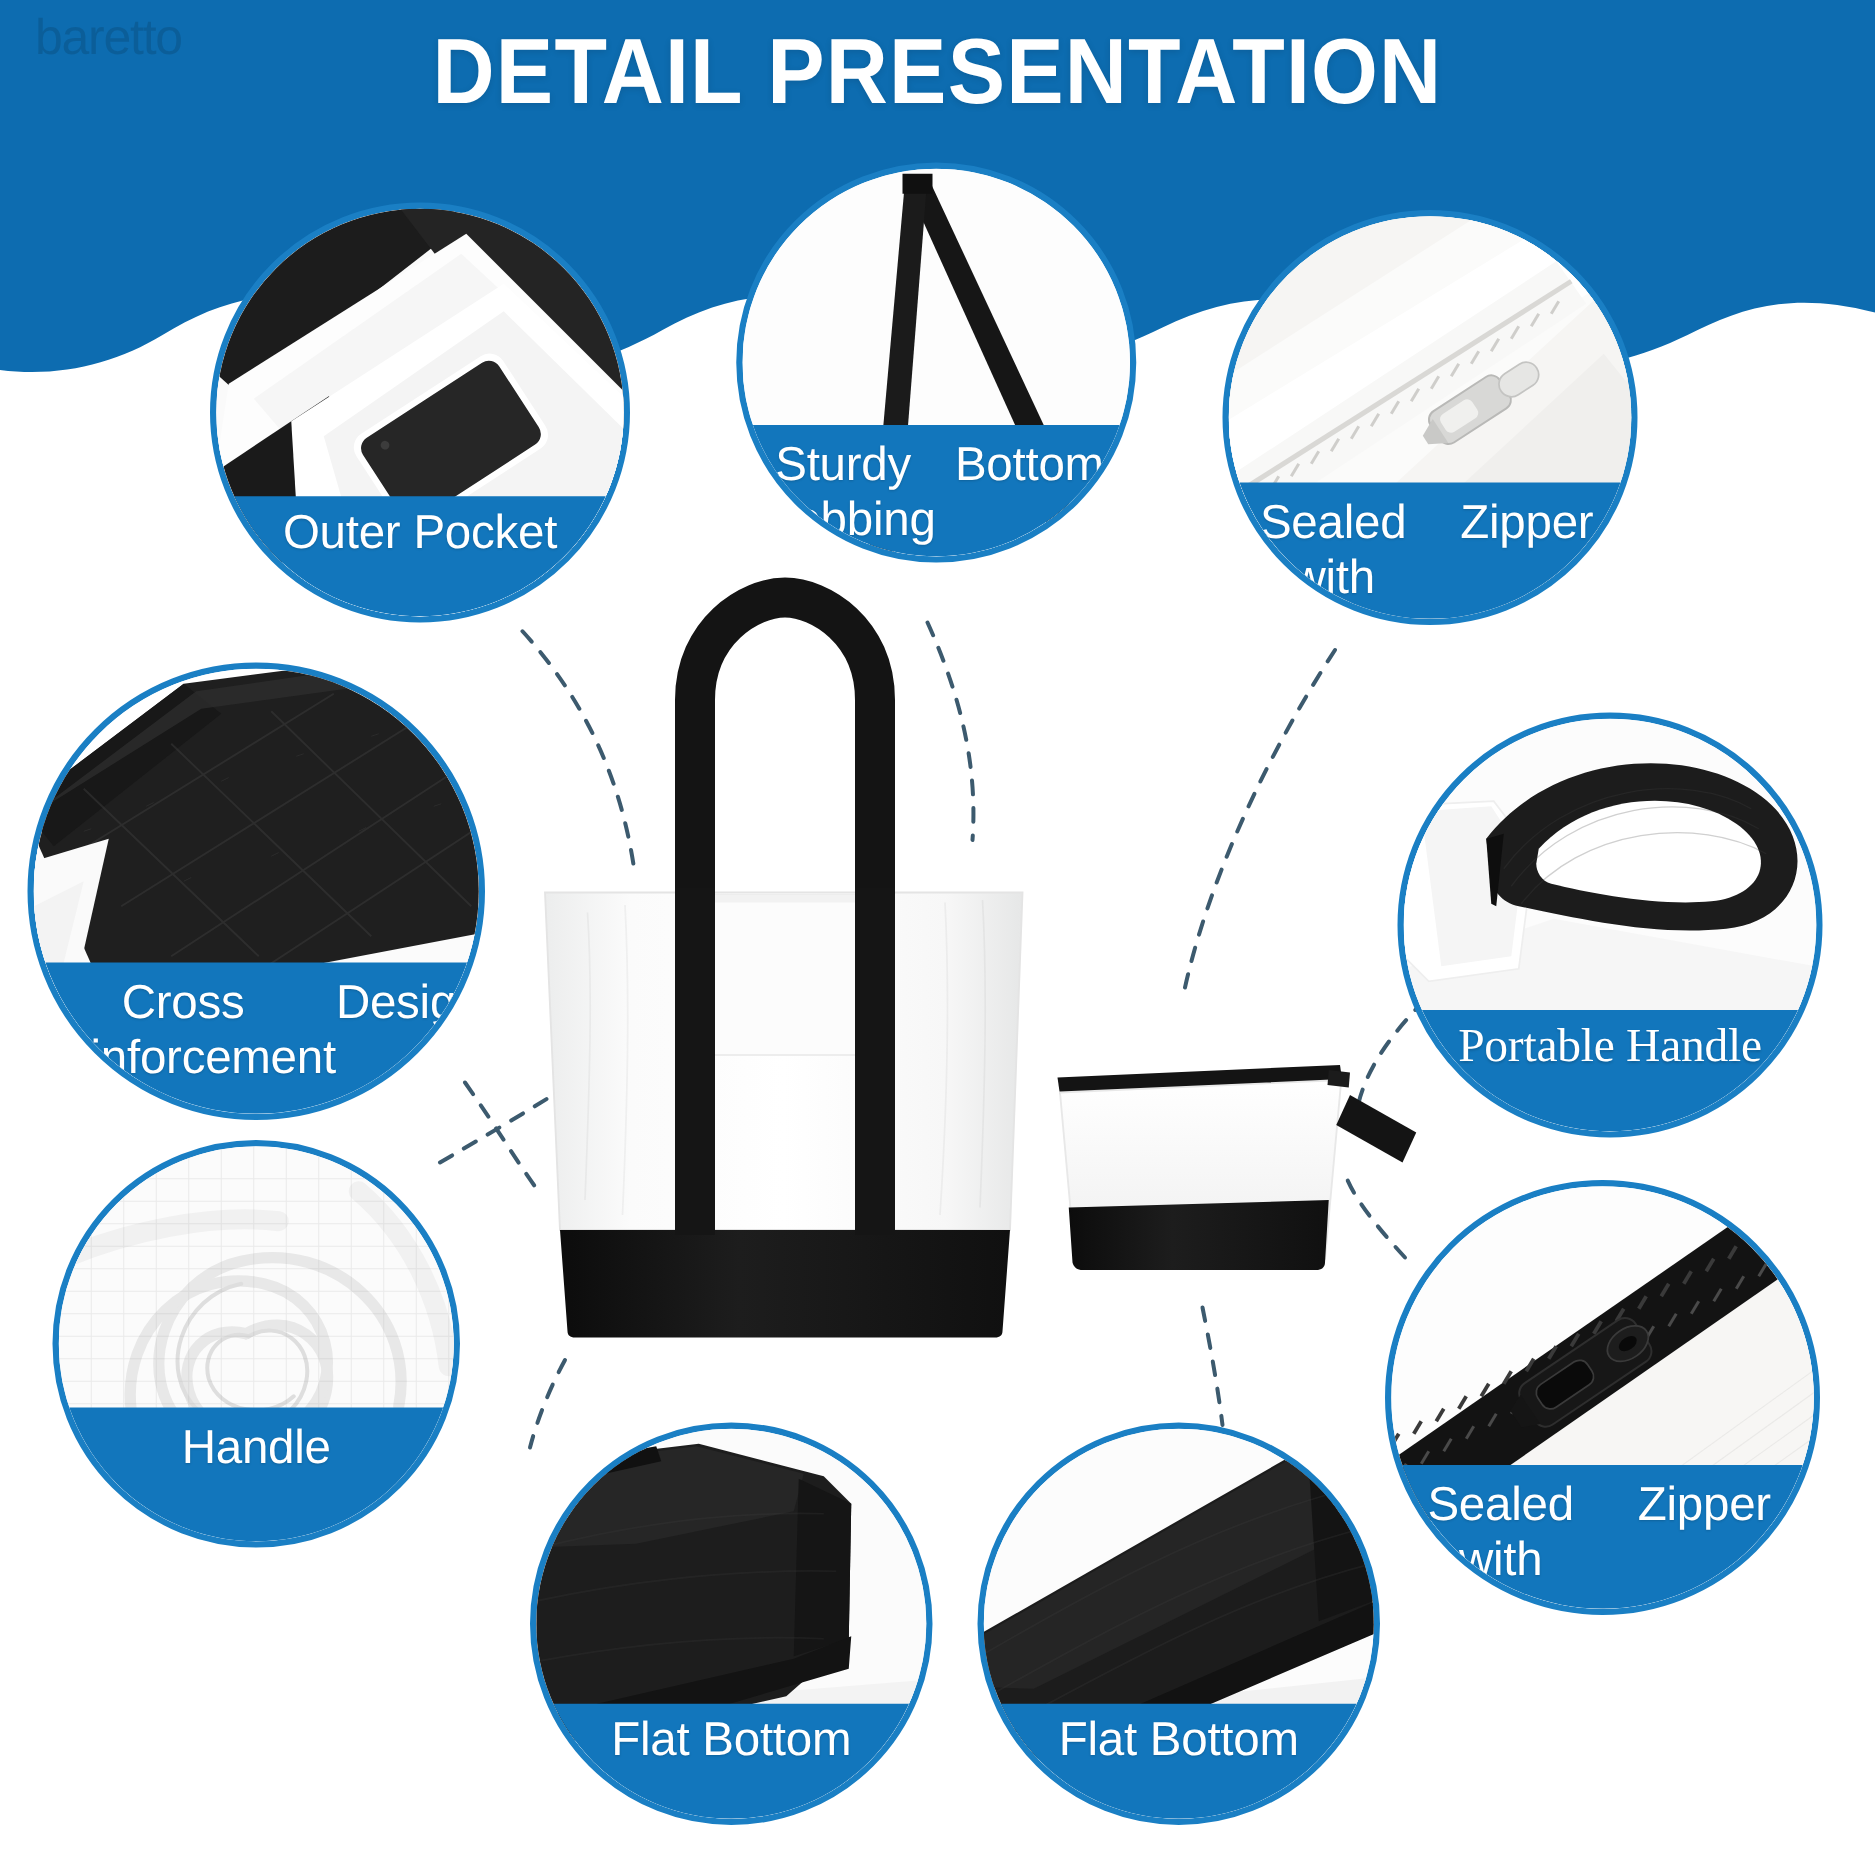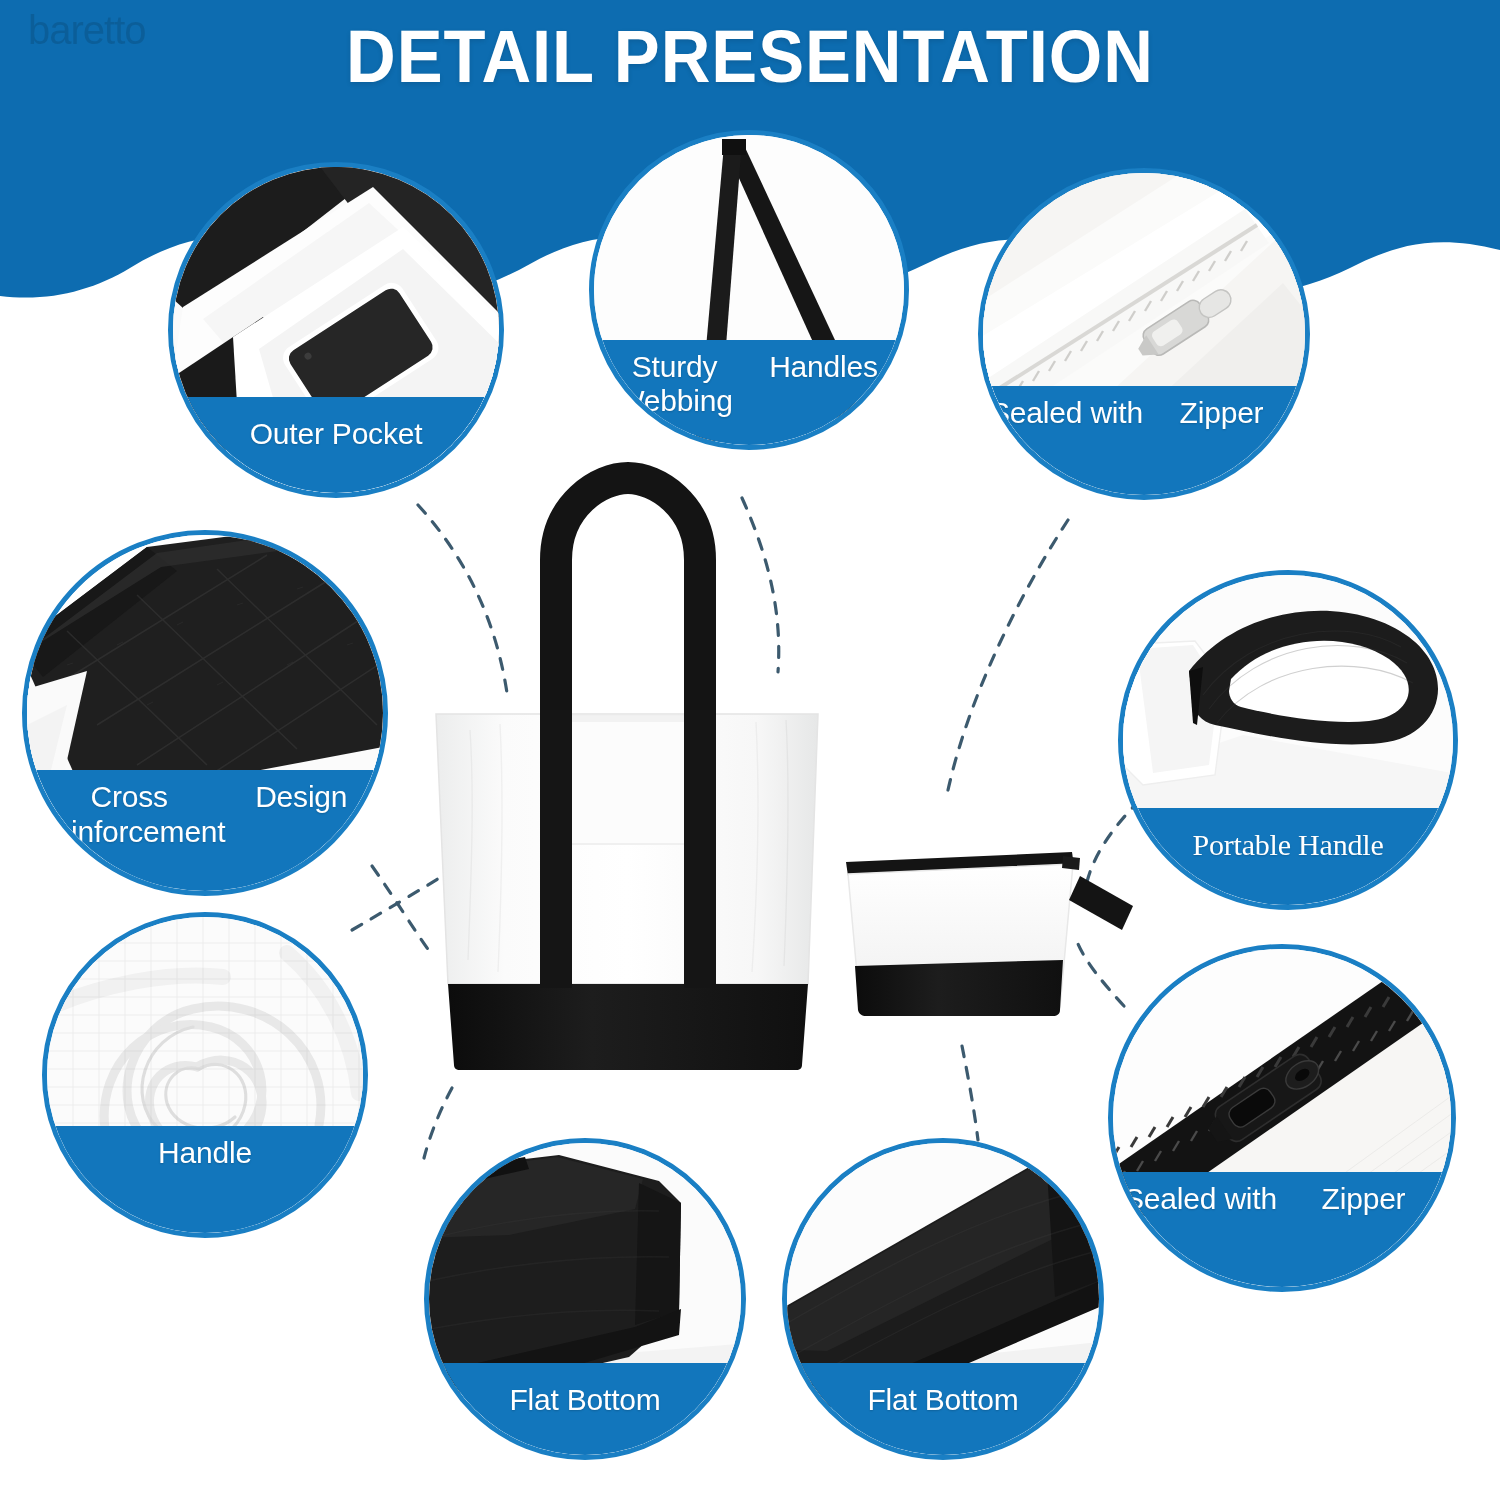--- a/index.html
+++ b/index.html
@@ -51,29 +51,29 @@
     border:5px solid #1A7FC4;
     z-index:6;
   }
   .feature .photo{position:absolute;inset:0;overflow:hidden;}
   .feature .photo svg{position:absolute;left:0;top:0;}
   .feature .cap{
     position:absolute;left:0;right:0;bottom:0;
     background:#1276BC;
     color:#ffffff;
     text-align:center;
-    font-size:30px;
+    font-size:38px;
     line-height:1.16;
     font-weight:500;
     padding:10px 6px 4px 6px;
     box-sizing:border-box;
     text-shadow:0 1px 2px rgba(0,0,0,0.18);
     letter-spacing:-0.2px;
   }
-  .cap.one-line{height:29.5%;display:flex;align-items:flex-start;justify-content:flex-start;padding-top:20px;margin-top:28px;}
+  .cap.one-line{height:29.5%;display:flex;align-items:flex-start;justify-content:flex-start;padding-top:7px;margin-top:28px;}
   .cap.two-line{height:34%;display:flex;align-items:flex-start;justify-content:center;padding-top:10px;}
   .cap span{display:block;width:100%;}
 </style>
 </head>
 <body>
 
 <div id="stage">
 
   <div class="banner-wrap">
     <svg class="banner-svg" width="1500" height="330" viewBox="0 0 1500 330">
@@ -217,21 +217,21 @@
         <g opacity="0.06" stroke="#555" stroke-width="1.2" fill="none">
           <path d="M100,270 L256,270"></path>
             <path d="M100,290 L256,290"></path>
         </g>
         <path d="M106,250 L126,250 L120,320 L100,320 Z" fill="#151515"></path>
         <path d="M240,250 L260,250 L266,320 L246,320 Z" fill="#151515"></path>
       </svg>
     </div>
     <div class="cap two-line">
       <span>Sturdy Webbing</span>
-      <span>Handles</span>
+      <span>Bottom</span>
     </div>
   </div>
 
   <div class="feature" style="left:978px;top:168px;width:332px;height:332px;">
     <div class="photo">
       <svg width="332" height="332" viewBox="0 0 332 332">
         <rect width="332" height="332" fill="#f2f1ef"></rect>
         <path d="M-20,0 L200,-40 L332,150 L332,0 Z" fill="#eceae7"></path>
         <path d="M-20,30 L250,-30 L332,120 L60,332 L-20,332 Z" fill="#f6f5f3"></path>
         <path d="M-20,140 L230,-20 L300,60 L40,300 Z" fill="#fbfbfa"></path>

